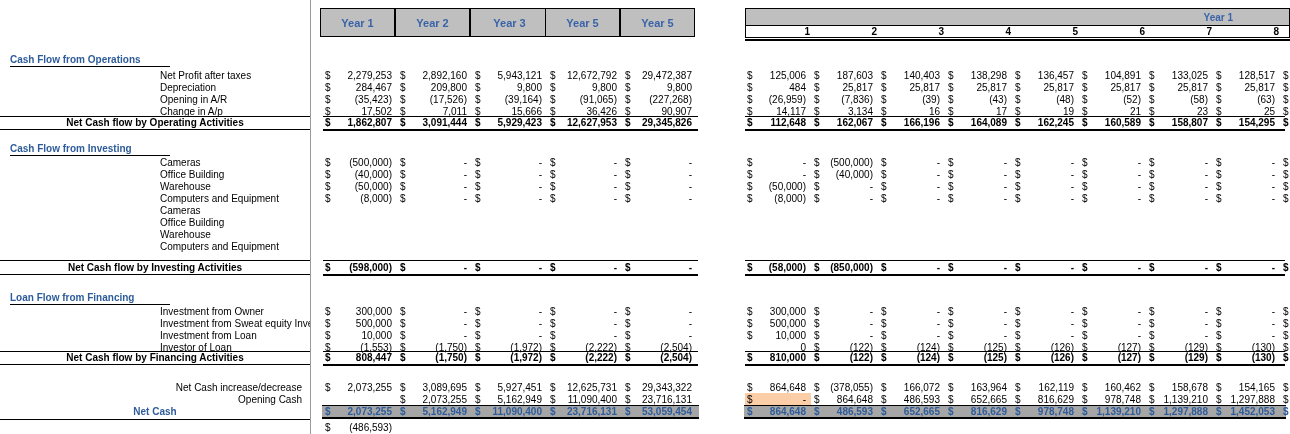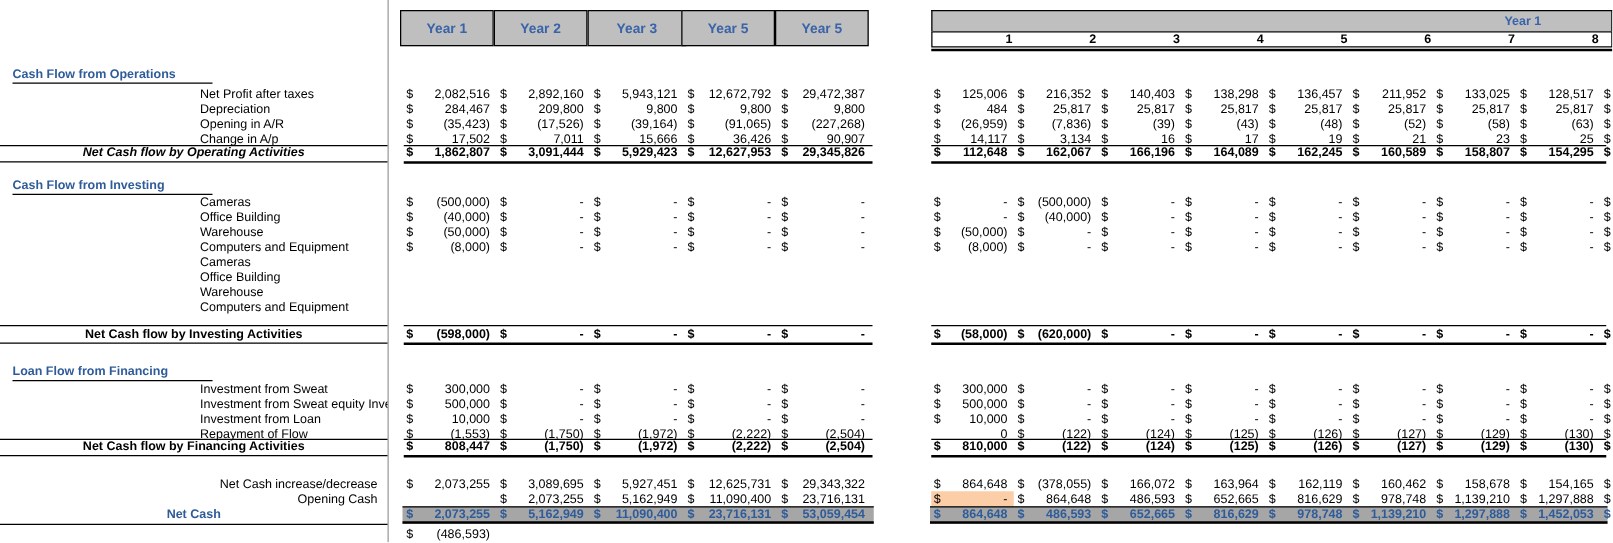--- a/index.html
+++ b/index.html
@@ -179,51 +179,51 @@
         <div class="yr-head" style="left: 545px; width: 75px;">Year 5</div>
         <div class="yr-head" style="left: 620px; width: 75px;">Year 5</div>
       </div>
     <div id="left-labels">
         <div class="sect" style="top: 54px;">Cash Flow from Operations</div>
         <div class="item" style="top: 70px;">Net Profit after taxes</div>
         <div class="item" style="top: 82px;">Depreciation</div>
         <div class="item" style="top: 94px;">Opening in A/R</div>
         <div class="item" style="top: 106px;">Change in A/p</div>
         <div class="lrule" style="top: 116px;"></div>
-        <div class="tot-label " style="top: 117px; font-style: italic;">Net Cash flow by Operating Activities</div>
+        <div class="tot-label " style="top: 117px;">Net Cash flow by Operating Activities</div>
         <div class="lrule" style="top: 129px;"></div>
         <div class="sect" style="top: 143px;">Cash Flow from Investing</div>
         <div class="item" style="top: 157px;">Cameras</div>
         <div class="item" style="top: 169px;">Office Building</div>
         <div class="item" style="top: 181px;">Warehouse</div>
         <div class="item" style="top: 193px;">Computers and Equipment</div>
         <div class="item" style="top: 205px;">Cameras</div>
         <div class="item" style="top: 217px;">Office Building</div>
         <div class="item" style="top: 229px;">Warehouse</div>
         <div class="item" style="top: 241px;">Computers and Equipment</div>
         <div class="lrule" style="top: 260px;"></div>
         <div class="tot-label " style="top: 262px;">Net Cash flow by Investing Activities</div>
         <div class="lrule" style="top: 274px;"></div>
         <div class="sect" style="top: 292px;">Loan Flow from Financing</div>
-        <div class="item" style="top: 306px;">Investment from Sweat</div>
+        <div class="item" style="top: 306px;">Investment from Owner</div>
         <div class="item" style="top: 318px;">Investment from Sweat equity Investor</div>
         <div class="item" style="top: 330px;">Investment from Loan</div>
-        <div class="item" style="top: 342px;">Repayment of Flow</div>
+        <div class="item" style="top: 342px;">Investor of Loan</div>
         <div class="lrule" style="top: 351px;"></div>
         <div class="tot-label " style="top: 352px;">Net Cash flow by Financing Activities</div>
         <div class="lrule" style="top: 364px;"></div>
         <div class="tot-label right" style="top: 382px;">Net Cash increase/decrease</div>
         <div class="tot-label right" style="top: 394px;">Opening Cash</div>
         <div class="tot-label blue" style="top: 406px;">Net Cash</div>
         <div class="lrule" style="top: 419px;"></div>
       </div>
     <div id="left-numbers">
         <div class="cell " style="left: 325px; width: 71px; top: 70px;">
           <span class="cur">$</span>
-          <span class="num">2,082,516</span>
+          <span class="num">2,279,253</span>
         </div>
         <div class="cell " style="left: 400px; width: 71px; top: 70px;">
           <span class="cur">$</span>
           <span class="num">2,892,160</span>
         </div>
         <div class="cell " style="left: 475px; width: 71px; top: 70px;">
           <span class="cur">$</span>
           <span class="num">5,943,121</span>
         </div>
         <div class="cell " style="left: 550px; width: 71px; top: 70px;">
@@ -598,37 +598,37 @@
         <div class="mon-head" style="left: 407px; width: 63px;">7</div>
         <div class="mon-head" style="left: 474px; width: 63px;">8</div>
       </div>
     <div id="right-numbers">
         <div class="cell " style="left: 5px; width: 63px; top: 70px;">
           <span class="cur">$</span>
           <span class="num">125,006</span>
         </div>
         <div class="cell " style="left: 72px; width: 63px; top: 70px;">
           <span class="cur">$</span>
-          <span class="num">216,352</span>
+          <span class="num">187,603</span>
         </div>
         <div class="cell " style="left: 139px; width: 63px; top: 70px;">
           <span class="cur">$</span>
           <span class="num">140,403</span>
         </div>
         <div class="cell " style="left: 206px; width: 63px; top: 70px;">
           <span class="cur">$</span>
           <span class="num">138,298</span>
         </div>
         <div class="cell " style="left: 273px; width: 63px; top: 70px;">
           <span class="cur">$</span>
           <span class="num">136,457</span>
         </div>
         <div class="cell " style="left: 340px; width: 63px; top: 70px;">
           <span class="cur">$</span>
-          <span class="num">211,952</span>
+          <span class="num">104,891</span>
         </div>
         <div class="cell " style="left: 407px; width: 63px; top: 70px;">
           <span class="cur">$</span>
           <span class="num">133,025</span>
         </div>
         <div class="cell " style="left: 474px; width: 63px; top: 70px;">
           <span class="cur">$</span>
           <span class="num">128,517</span>
         </div>
         <div class="cell " style="left: 541px; width: 12px; top: 70px;">$</div>
@@ -898,21 +898,21 @@
           <span class="num">-</span>
         </div>
         <div class="cell " style="left: 541px; width: 12px; top: 193px;">$</div>
         <div class="nrule" style="left: 3px; width: 540px; top: 260px;"></div>
         <div class="cell b" style="left: 5px; width: 63px; top: 262px;">
           <span class="cur">$</span>
           <span class="num">(58,000)</span>
         </div>
         <div class="cell b" style="left: 72px; width: 63px; top: 262px;">
           <span class="cur">$</span>
-          <span class="num">(620,000)</span>
+          <span class="num">(850,000)</span>
         </div>
         <div class="cell b" style="left: 139px; width: 63px; top: 262px;">
           <span class="cur">$</span>
           <span class="num">-</span>
         </div>
         <div class="cell b" style="left: 206px; width: 63px; top: 262px;">
           <span class="cur">$</span>
           <span class="num">-</span>
         </div>
         <div class="cell b" style="left: 273px; width: 63px; top: 262px;">

